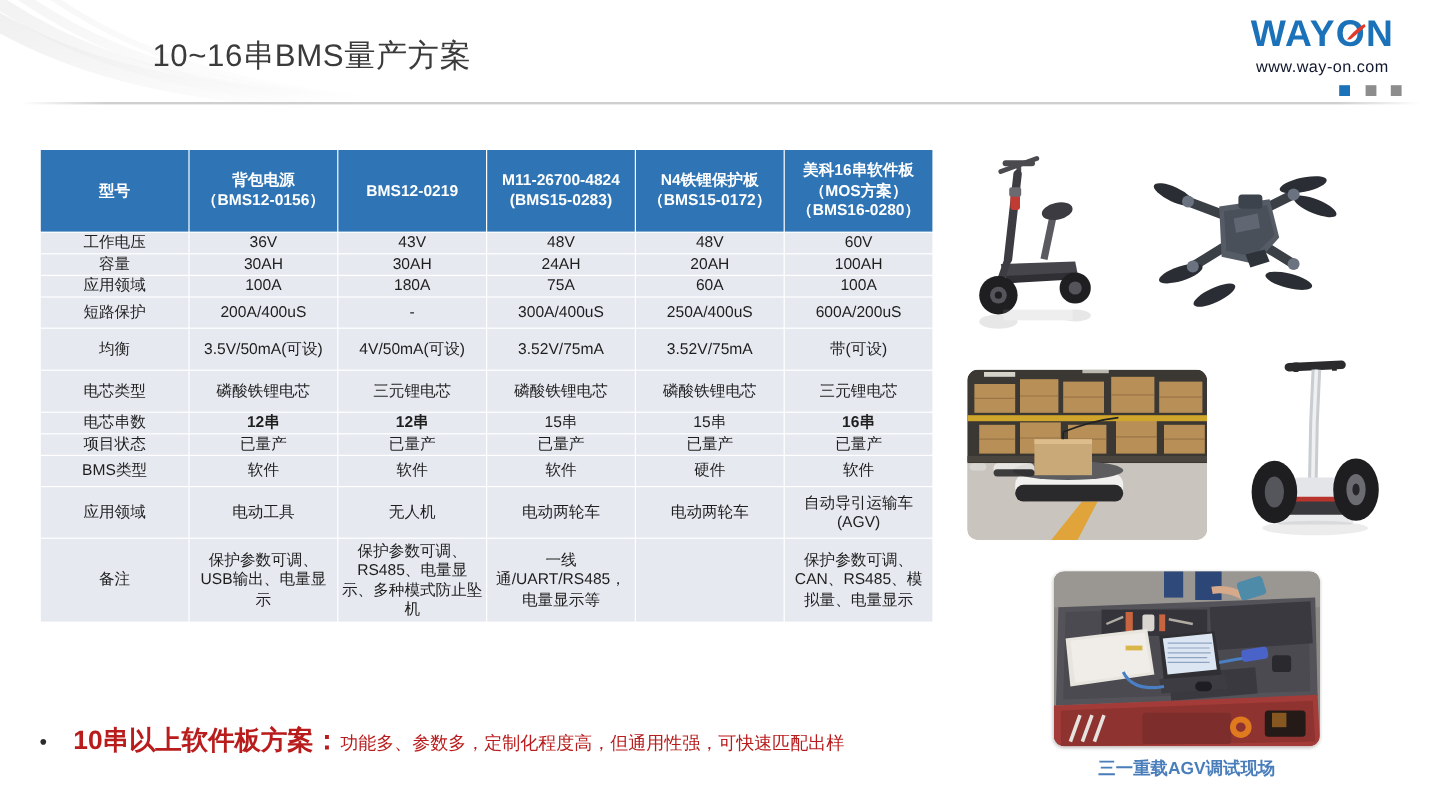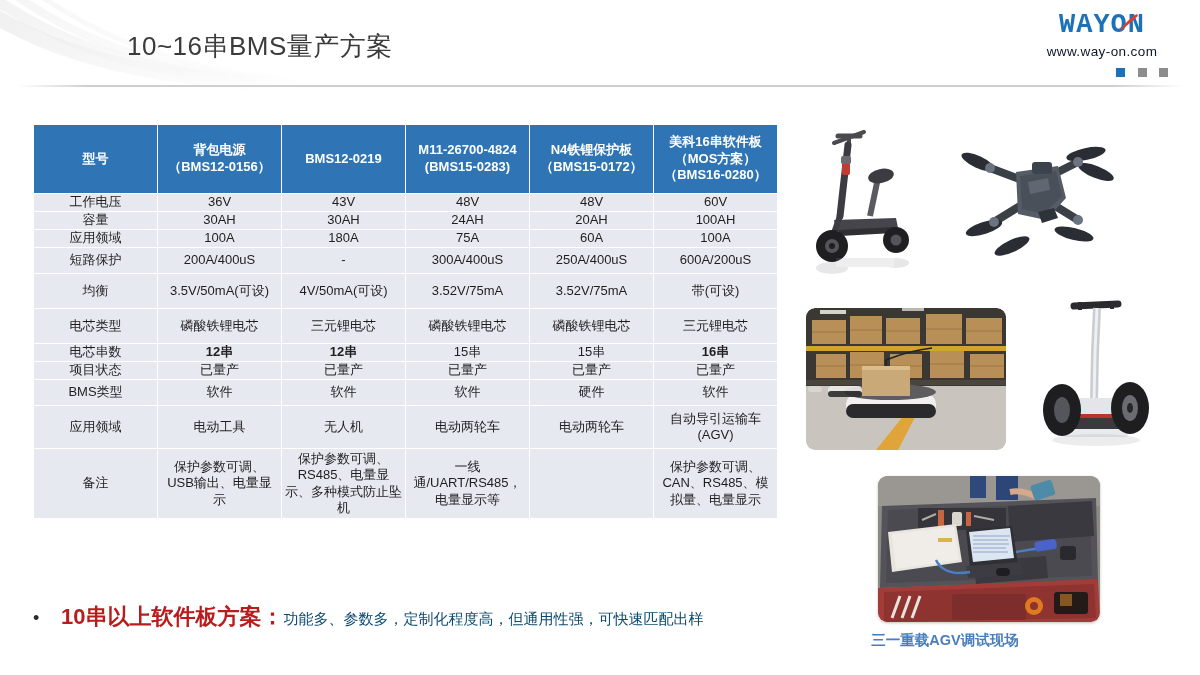--- a/index.html
+++ b/index.html
@@ -32,23 +32,23 @@
     letter-spacing: .5px; white-space: nowrap;
   }
 
   
   .logo-block {
     position: absolute; right: 14px; top: 12px;
     text-align: center; width: 168px;
   }
   .logo-mark {
     position: relative;
-    font-size: 27px; font-weight: bold; color: #1b72b8;
+    font-size: 31px; font-weight: bold; color: #1b72b8;
     letter-spacing: 1px; line-height: 1;
-    font-family: Liberation Mono, monospace;
+    font-family: Liberation Sans, sans-serif;
   }
   .logo-swoosh {
     position: absolute; right: 47px; top: 1px;
     width: 22px; height: 20px; overflow: hidden;
   }
   .logo-url {
     margin-top: 5px;
     font-size: 13.5px; color: #0f172a; letter-spacing: .4px;
   }
   .logo-squares { margin-top: 4px; text-align: right; padding-right: 18px; }
@@ -95,35 +95,35 @@
 
   
   .bullet-row {
     position: absolute; left: 33px; top: 602px;
     display: flex; align-items: baseline; gap: 0;
   }
   .bullet-dot {
     width: 28px; font-size: 18px; color: #2b2b2b; line-height: 1;
   }
   .bullet-strong { font-size: 22px; font-weight: bold; color: #b91c1c; }
-  .bullet-text { font-size: 15px; color: #0c4a6e; }
+  .bullet-text { font-size: 15px; color: #b91c1c; }
 
   
   .photo { position: absolute; overflow: hidden; }
 
   #photo-scooter { left: 808px; top: 118px; width: 112px; height: 160px; }
   #photo-drone   { left: 950px; top: 128px; width: 170px; height: 135px; }
   #photo-agv     { left: 806px; top: 308px; width: 200px; height: 142px;
                    border-radius: 9px; }
   #photo-segway  { left: 1040px; top: 290px; width: 110px; height: 160px; }
   #photo-site    { left: 878px; top: 476px; width: 222px; height: 146px;
                    border-radius: 9px; box-shadow: 0 1px 3px rgba(0,0,0,.25); }
 
   .photo-caption {
-    position: absolute; left: 834px; top: 631px; width: 222px;
+    position: absolute; left: 878px; top: 631px; width: 222px;
     text-align: center; font-size: 14.5px; color: #4a7ebb; font-weight: bold;
   }
 </style>
 </head>
 <body>
 
 <div id="slide">
 
   <div class="deco-wrap">
     <svg width="430" height="92" viewBox="0 0 430 92">

